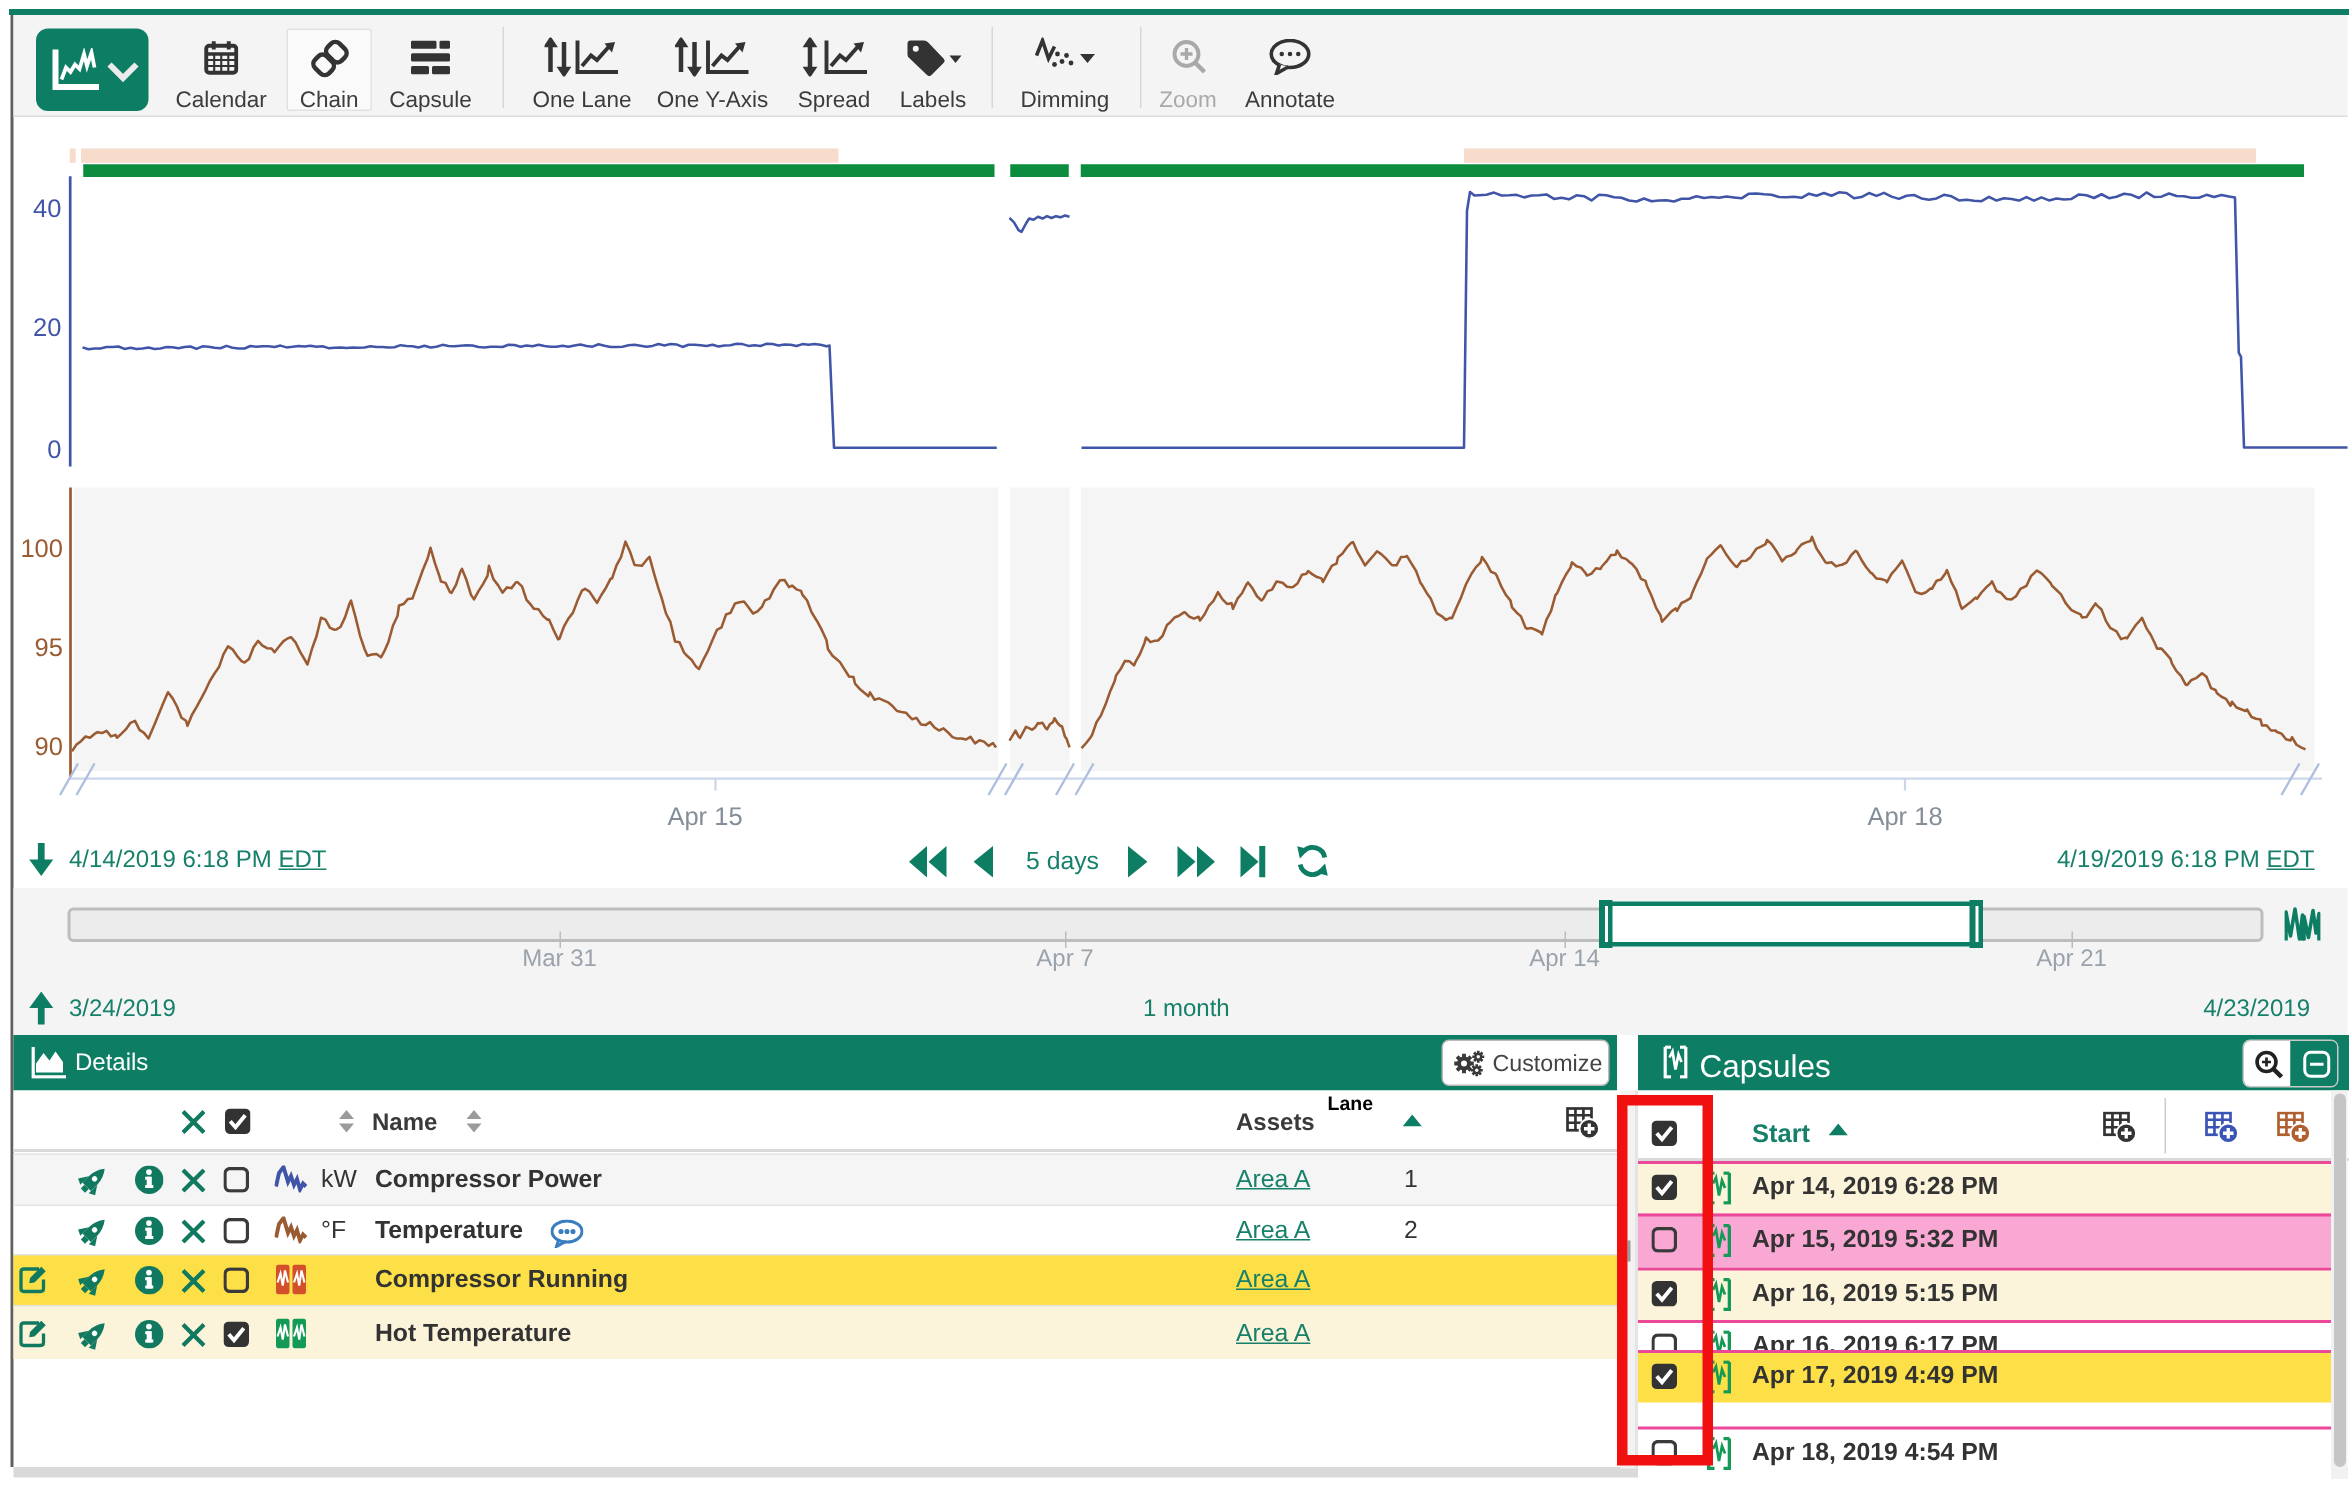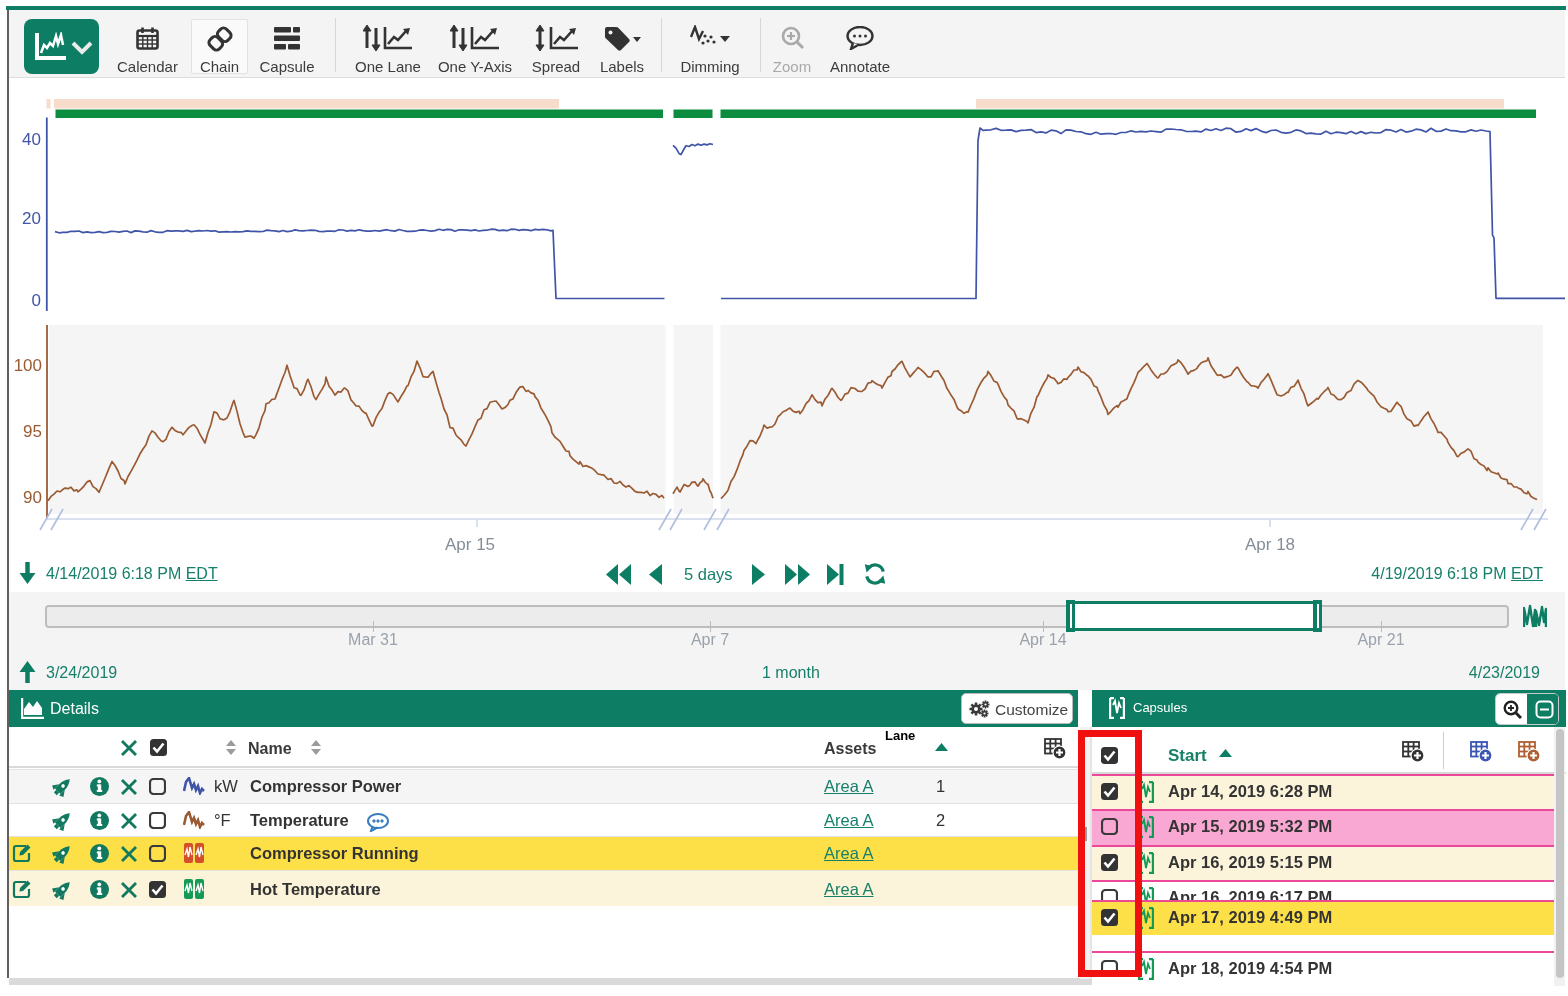--- a/index.html
+++ b/index.html
@@ -546,21 +546,21 @@
 </div>
 
 <div class="abs" style="left:9px;top:978px;width:1556px;height:7px;background:#dadada;"></div>
 
 <div class="abs" style="left:1092px;top:690px;width:474px;height:37px;background:#0d7d64;"></div>
 <svg class="abs" style="left:1109px;top:697px;" width="16" height="22" viewBox="0 0 16 22">
     <g stroke="#fff">
       <use href="#capicon"></use>
     </g>
   </svg>
-<div class="abs" style="left:1133px;top:700px;font-size:13px;color:#fff;">Capsules</div>
+<div class="abs" style="left:1133px;top:700px;font-size:21px;color:#fff;">Capsules</div>
 
 <div class="abs" style="left:1495px;top:693px;width:64px;height:32px;border:1px solid #c9c9c9;border-radius:5px;overflow:hidden;">
   <div class="abs" style="left:0;top:0;width:31px;height:30px;background:#fff;"></div>
   <div class="abs" style="left:31px;top:0;width:33px;height:30px;background:#0d7d64;"></div>
   <svg class="abs" style="left:7px;top:6px;" width="19" height="19" viewBox="0 0 19 19">
     <circle cx="8" cy="8" r="6.3" stroke="#222" stroke-width="2.4" fill="none"></circle>
     <line x1="5" y1="8" x2="11" y2="8" stroke="#222" stroke-width="1.8"></line>
     <line x1="8" y1="5" x2="8" y2="11" stroke="#222" stroke-width="1.8"></line>
     <line x1="12.5" y1="12.5" x2="18" y2="18" stroke="#222" stroke-width="3"></line>
   </svg>

